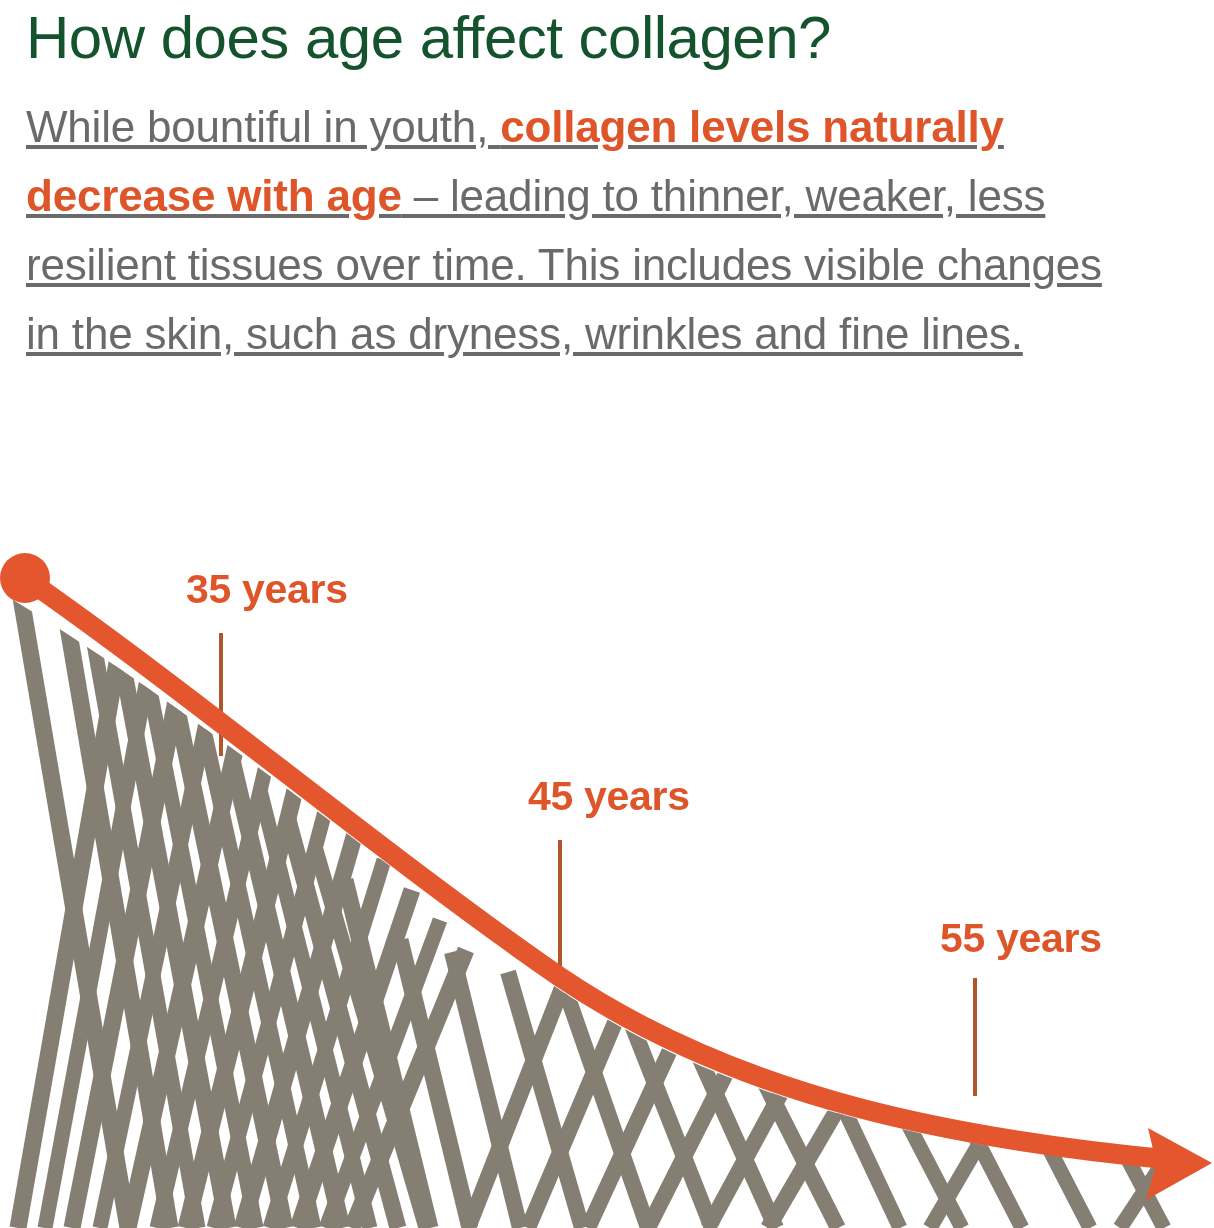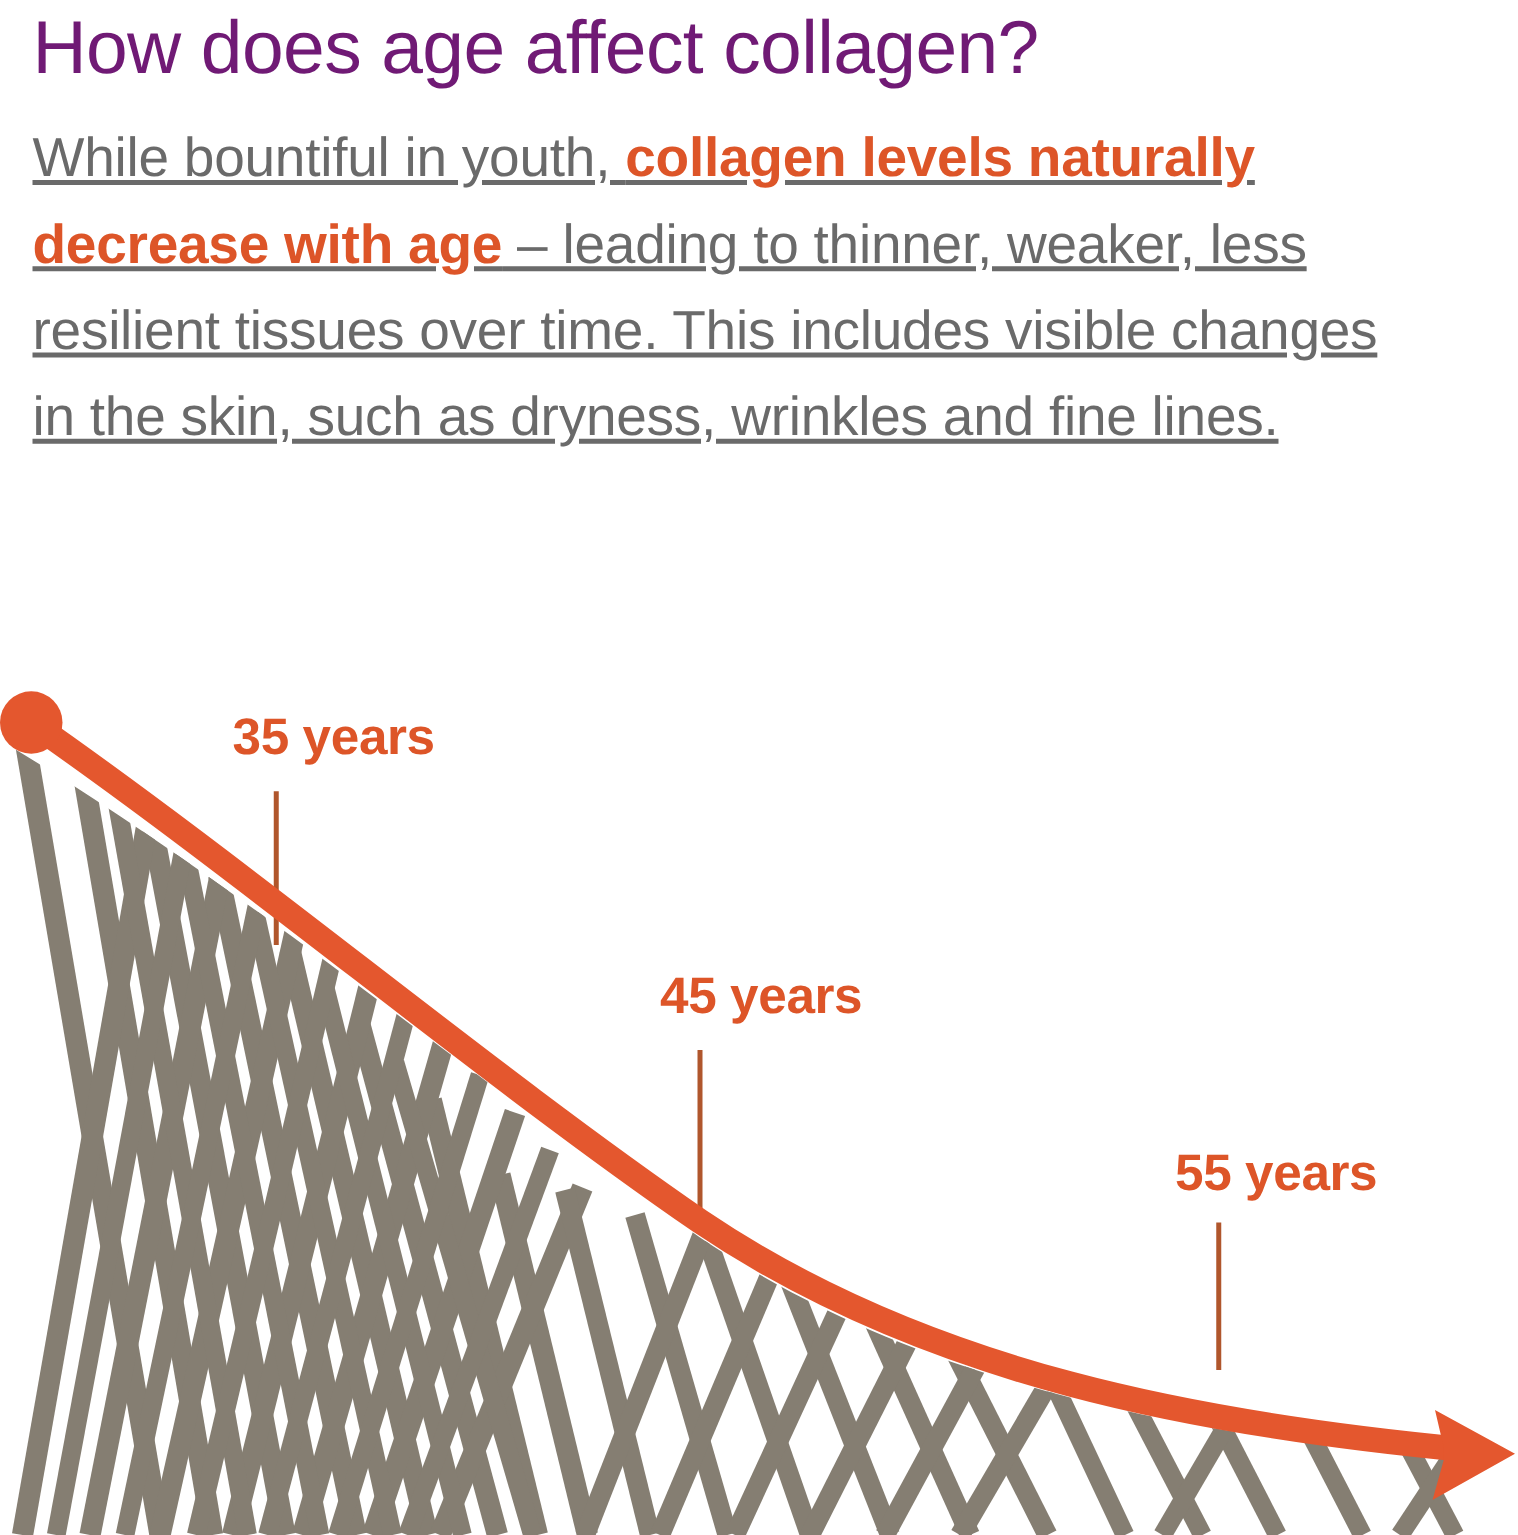--- a/index.html
+++ b/index.html
@@ -28,21 +28,21 @@
     position: absolute;
     left: 26px;
     top: 0px;
     width: 1140px;
   }
 
   .headline {
     font-size: 60px;
     line-height: 72px;
     font-weight: 400;
-    color: #701a75;
+    color: #14532d;
     letter-spacing: -0.5px;
     margin: 0;
     padding-top: 2px;
     white-space: nowrap;
   }
 
   .body-copy {
     margin: 0;
     padding-top: 18px;
     font-size: 44px;

